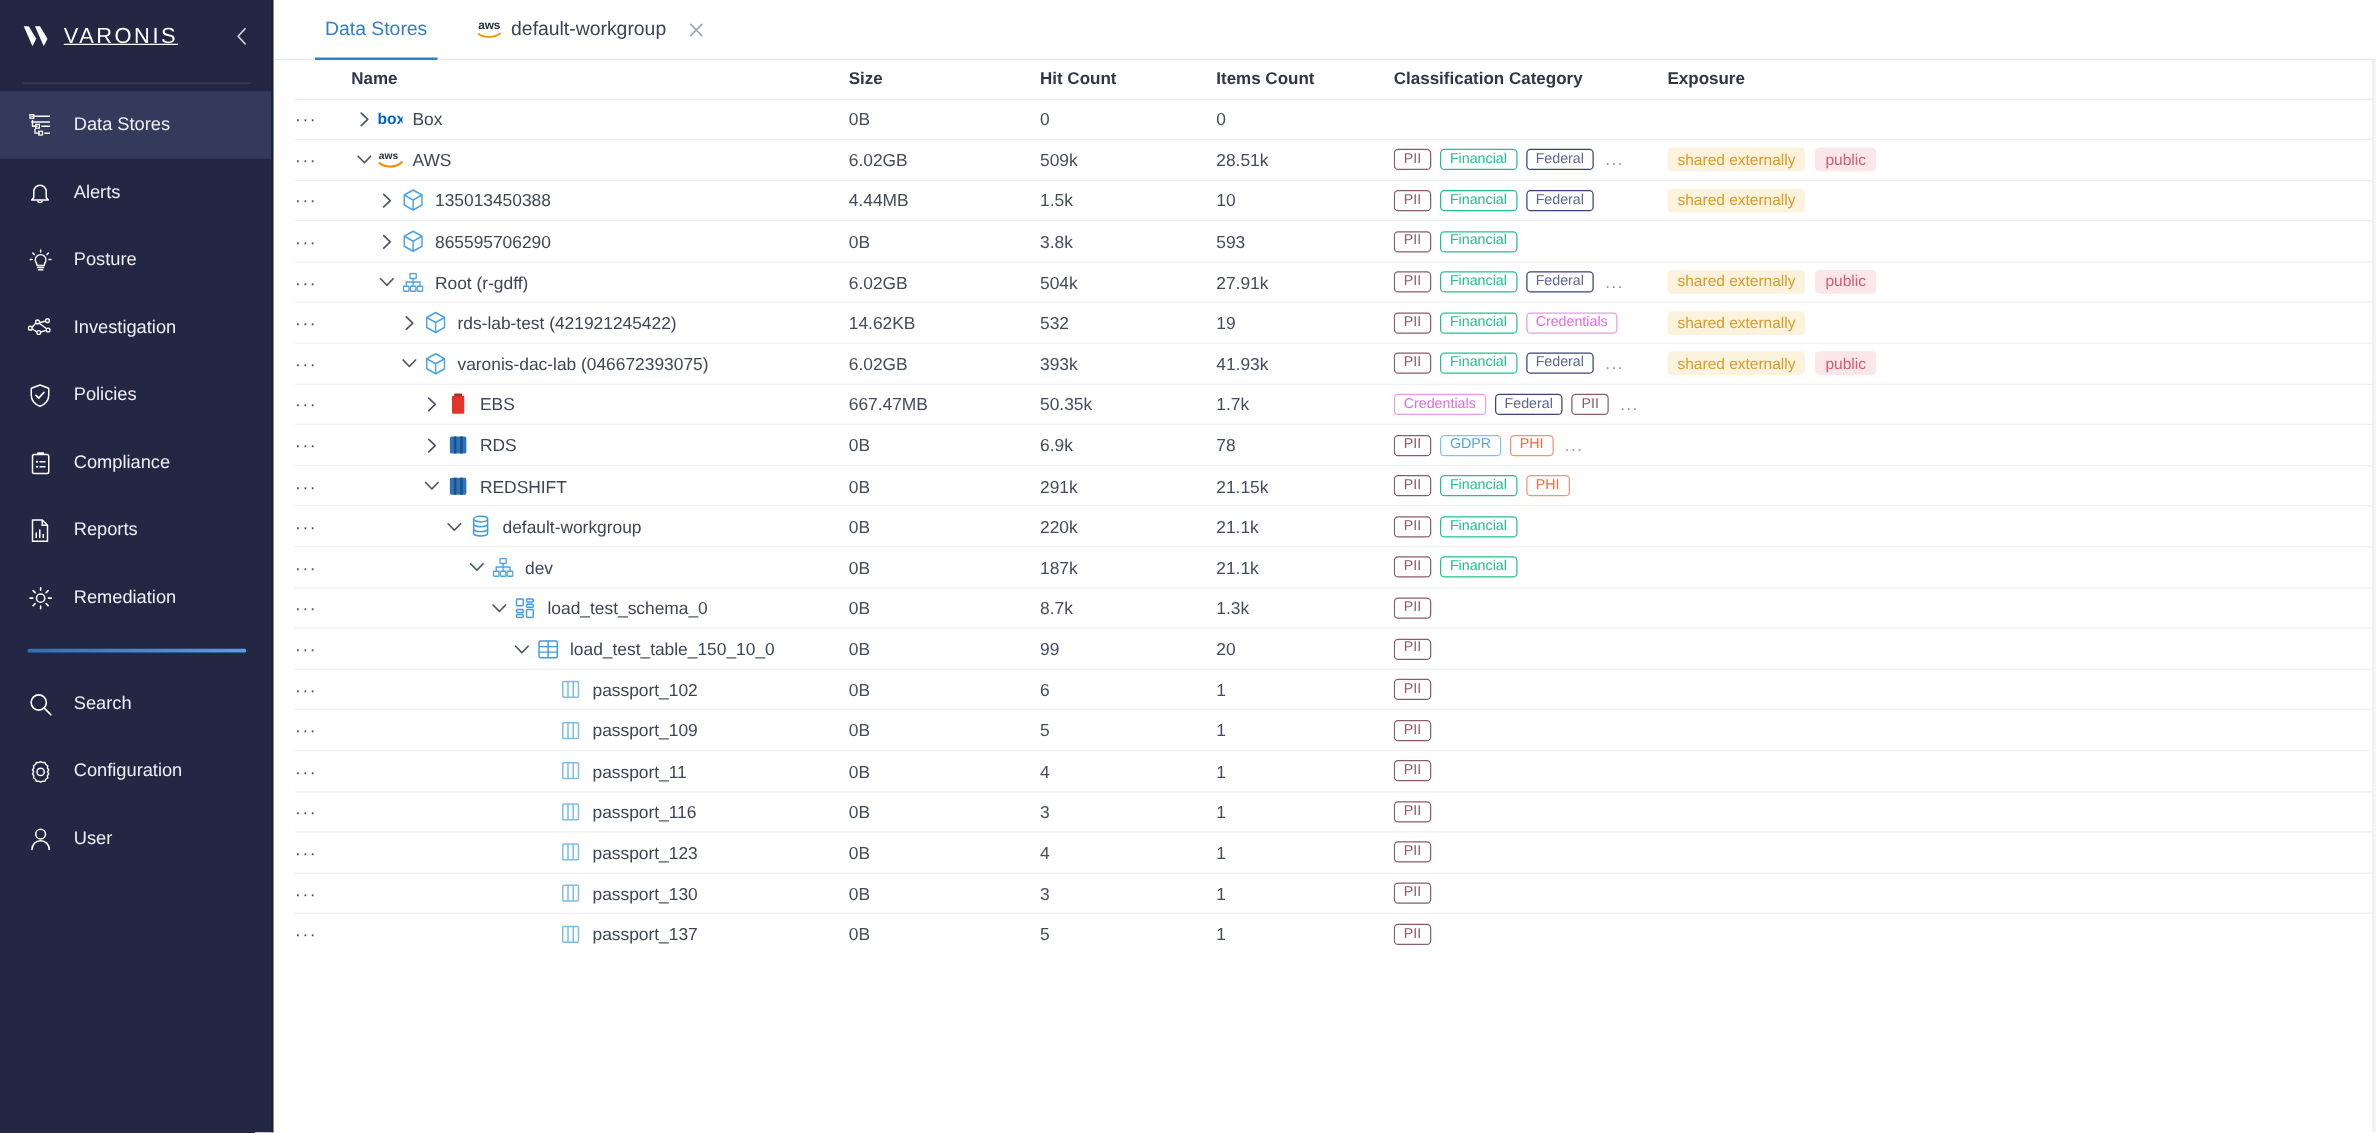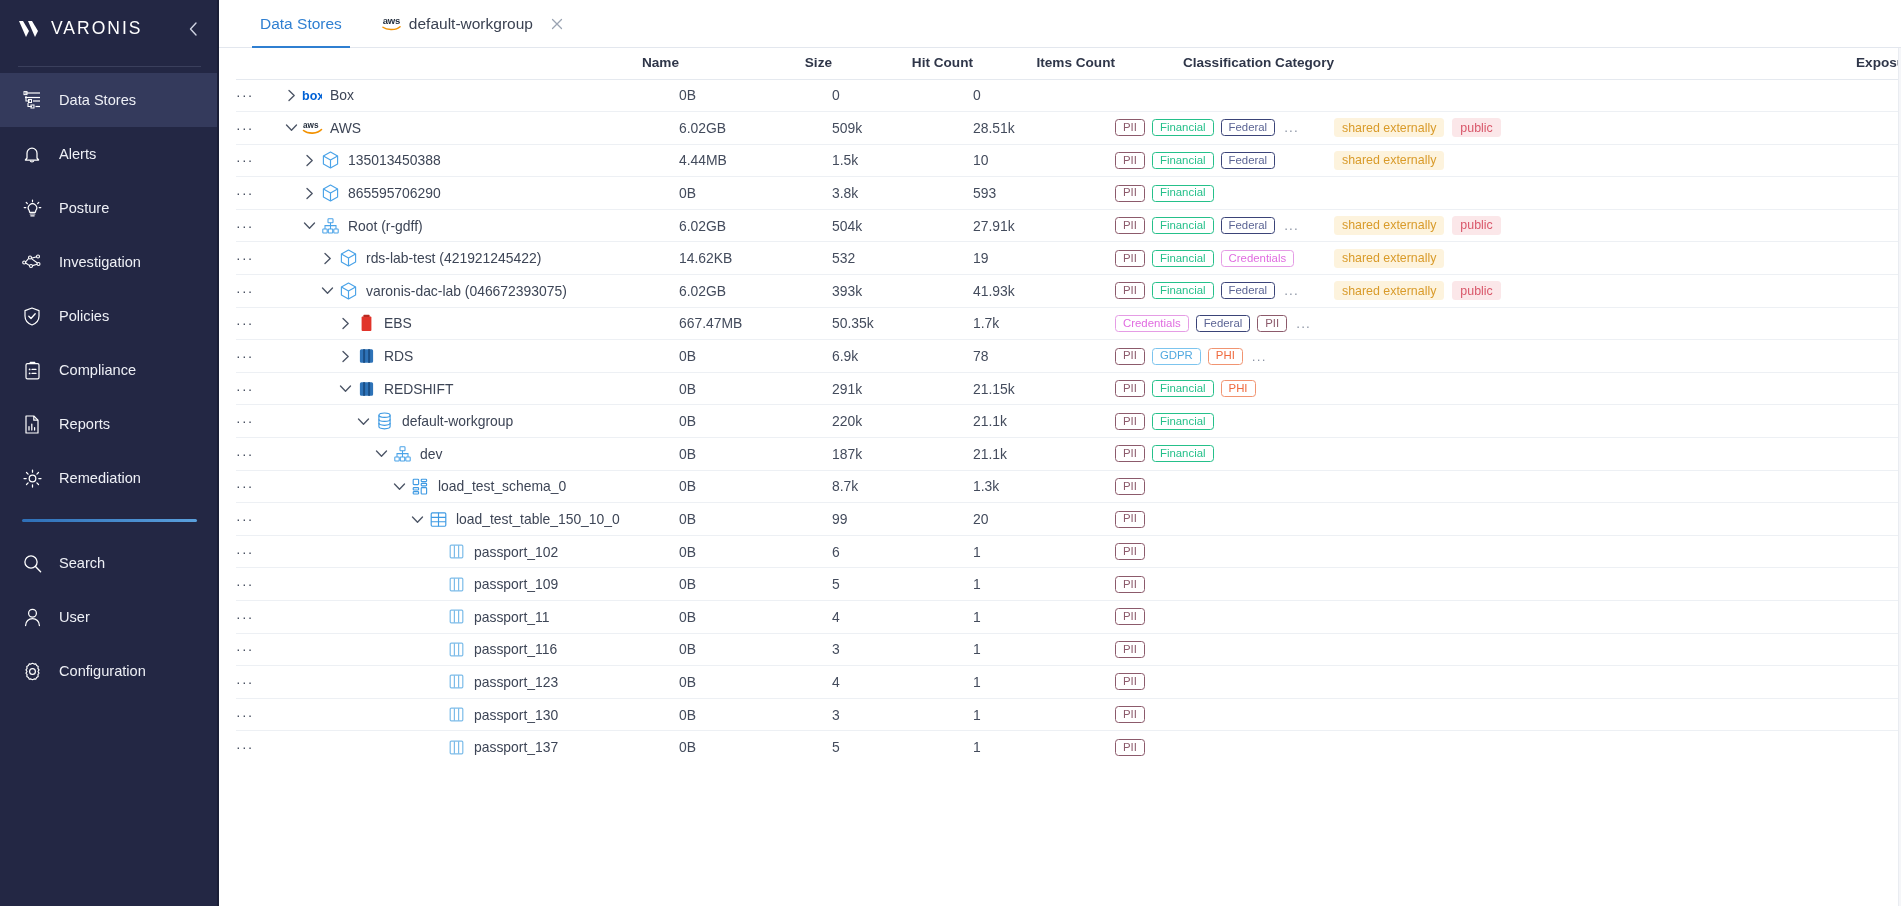--- a/index.html
+++ b/index.html
@@ -16,21 +16,21 @@
     width: 219px; height: 906px;
     background: #232744;
     color: #ffffff;
     flex: 0 0 219px;
     position: relative;
     display: flex; flex-direction: column;
   }
   .sidebar-edge { position: absolute; right: 0; top: 0; width: 2px; height: 906px; background: #1a1e36; }
   .brand {
     height: 58px; display: flex; align-items: center;
-    padding-left: 18px; gap: 9px; position: relative;
+    padding-left: 18px; gap: 9px; position: relative; text-decoration: underline;
   }
   .brand-logo { display: flex; align-items: center; gap: 7px; }
   .brand-word {
     font-size: 17.5px; letter-spacing: 2.0px; font-weight: 400;
     color: #ffffff; line-height: 1;
   }
   .collapse-btn {
     position: absolute; right: 16px; top: 50%; transform: translateY(-50%);
     width: 20px; height: 20px; display: flex; align-items: center; justify-content: center;
     cursor: pointer; color: #cfd3e2;
@@ -83,21 +83,21 @@
   .table { width: 1682px; margin-left: 17px; border-collapse: collapse; table-layout: fixed; }
   .table col.c-dots { width: 45px; }
   .table col.c-name { width: 398px; }
   .table col.c-size { width: 153px; }
   .table col.c-hit  { width: 141px; }
   .table col.c-items{ width: 142px; }
   .table col.c-class{ width: 219px; }
   .table col.c-exp  { width: 584px; }
 
   .table thead th {
-    height: 31px; text-align: right; font-size: 13.6px; font-weight: 700;
+    height: 31px; text-align: left; font-size: 13.6px; font-weight: 700;
     color: #2f3649; padding: 0; vertical-align: bottom; padding-bottom: 9px;
     background: #fff;
   }
   .table tbody tr { height: 32.6px; border-top: 1px solid #edf0f4; }
   .table tbody tr:first-child { border-top: 1px solid #e5e9ef; }
   .table tbody td {
     font-size: 13.9px; color: #434b5c; padding: 0; vertical-align: middle;
     white-space: nowrap; overflow: hidden;
   }
   .row-dots {
@@ -274,35 +274,35 @@
         <span class="nav-ico">
           <svg width="19" height="19" viewBox="0 0 19 19">
             <circle cx="8" cy="8" r="6.1" stroke="#fff" stroke-width="1.3" fill="none"></circle>
             <path d="M12.5 12.6 L17.6 17.7" stroke="#fff" stroke-width="1.4" stroke-linecap="round"></path>
           </svg>
         </span>
         <span>Search</span>
       </div>
       <div class="nav-item">
         <span class="nav-ico">
+          <svg width="19" height="19" viewBox="0 0 19 19">
+            <path d="M9.5 1.3 L11.1 2.1 L12.9 1.9 L13.6 3.6 L15.2 4.6 L14.9 6.4 L16 7.9 L15 9.5 L16 11.1 L14.9 12.6 L15.2 14.4 L13.6 15.4 L12.9 17.1 L11.1 16.9 L9.5 17.7 L7.9 16.9 L6.1 17.1 L5.4 15.4 L3.8 14.4 L4.1 12.6 L3 11.1 L4 9.5 L3 7.9 L4.1 6.4 L3.8 4.6 L5.4 3.6 L6.1 1.9 L7.9 2.1 Z" stroke="#fff" stroke-width="1.15" fill="none" stroke-linejoin="round"></path>
+            <circle cx="9.5" cy="9.5" r="2.9" stroke="#fff" stroke-width="1.2" fill="none"></circle>
+          </svg>
+        </span>
+        <span>Configuration</span>
+      </div>
+      <div class="nav-item">
+        <span class="nav-ico">
           <svg width="17" height="19" viewBox="0 0 17 19">
             <circle cx="8.5" cy="5.3" r="3.9" stroke="#fff" stroke-width="1.25" fill="none"></circle>
             <path d="M1.6 17.6 C1.6 13.3 4.7 10.6 8.5 10.6 C12.3 10.6 15.4 13.3 15.4 17.6" stroke="#fff" stroke-width="1.25" fill="none" stroke-linecap="round"></path>
           </svg>
         </span>
         <span>User</span>
-      </div>
-      <div class="nav-item">
-        <span class="nav-ico">
-          <svg width="19" height="19" viewBox="0 0 19 19">
-            <path d="M9.5 1.3 L11.1 2.1 L12.9 1.9 L13.6 3.6 L15.2 4.6 L14.9 6.4 L16 7.9 L15 9.5 L16 11.1 L14.9 12.6 L15.2 14.4 L13.6 15.4 L12.9 17.1 L11.1 16.9 L9.5 17.7 L7.9 16.9 L6.1 17.1 L5.4 15.4 L3.8 14.4 L4.1 12.6 L3 11.1 L4 9.5 L3 7.9 L4.1 6.4 L3.8 4.6 L5.4 3.6 L6.1 1.9 L7.9 2.1 Z" stroke="#fff" stroke-width="1.15" fill="none" stroke-linejoin="round"></path>
-            <circle cx="9.5" cy="9.5" r="2.9" stroke="#fff" stroke-width="1.2" fill="none"></circle>
-          </svg>
-        </span>
-        <span>Configuration</span>
       </div>
     </div>
 
     <div class="sb-spacer"></div>
   </aside>
 
   <section class="main">
 
     <div class="tabbar">
       <div class="tab active">

